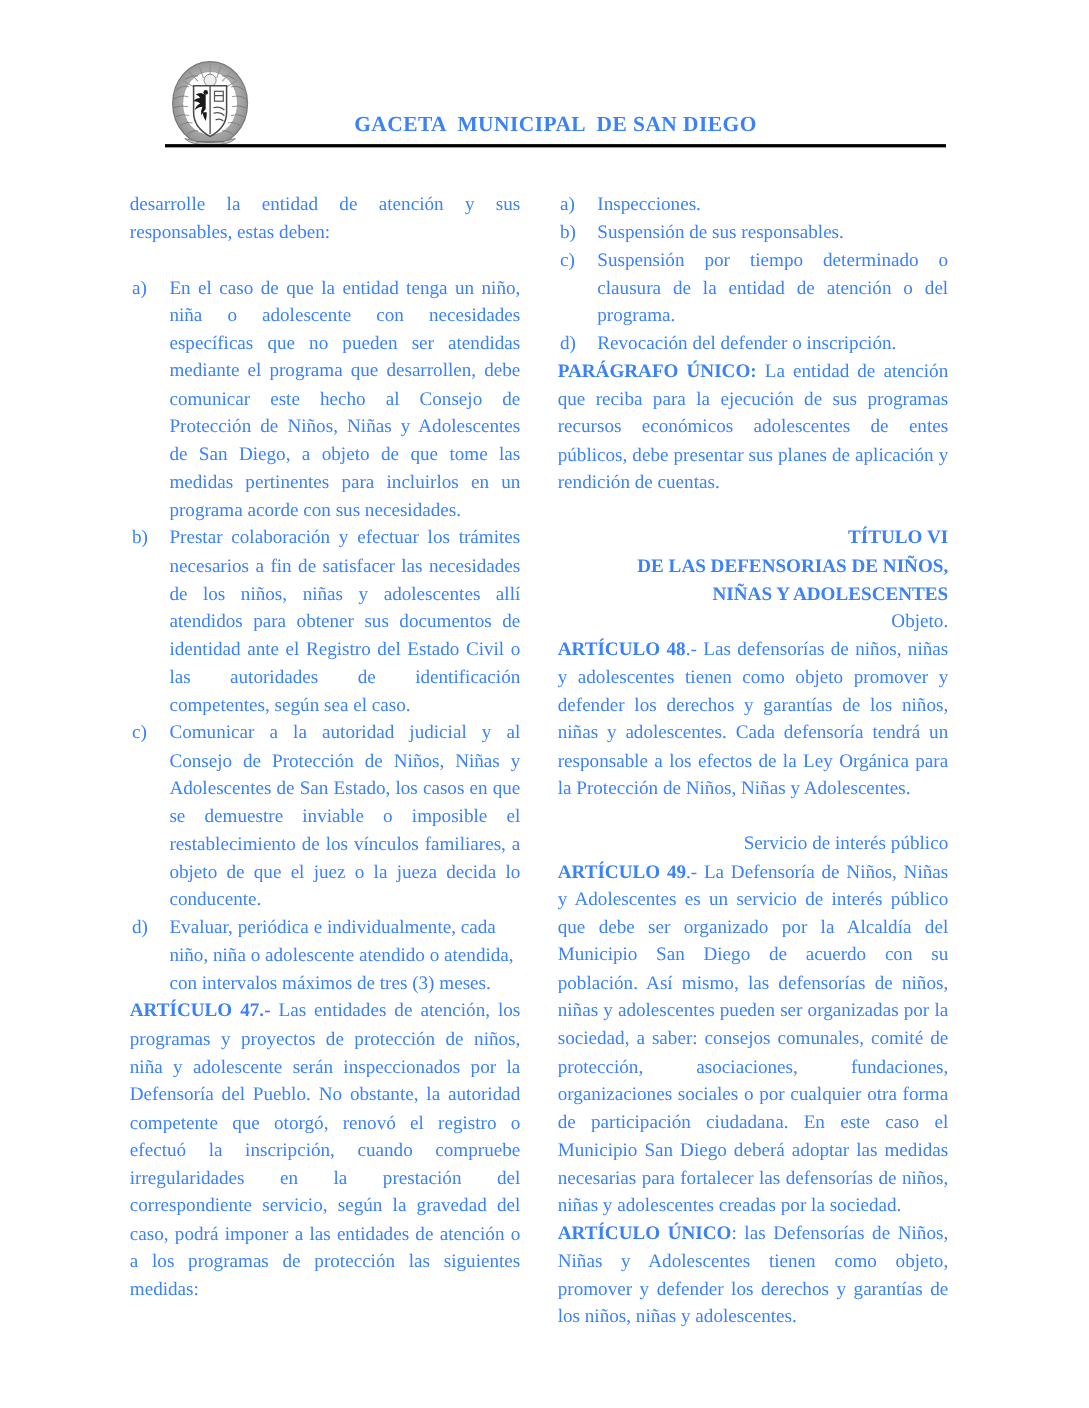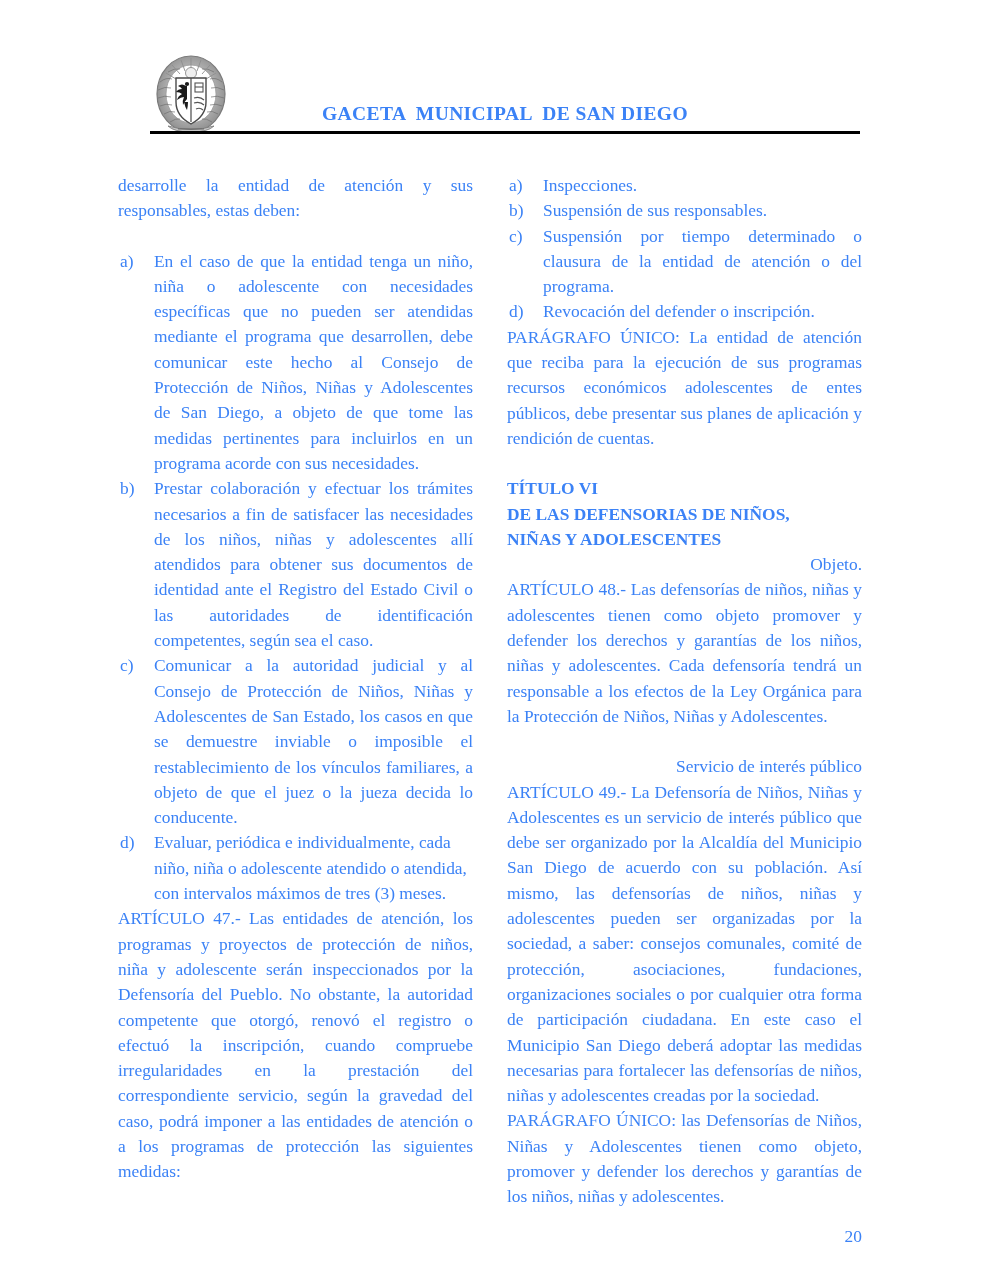--- a/index.html
+++ b/index.html
@@ -80,21 +80,21 @@
     text-justify: inter-word;
   }
 
   .hd-right {
     text-align: right;
     font-weight: normal;
     font-size: 17.4px;
     line-height: 25.3px;
   }
   .hd-center {
-    text-align: left;
+    text-align: right;
     font-weight: bold;
     font-size: 17.4px;
     line-height: 25.3px;
     white-space: pre-line;
   }
 
   .spacer { height: 25px; }
 
   
   .list { margin: 0; padding: 0; }
@@ -109,21 +109,21 @@
     position: absolute;
     left: 2px;
     top: 0;
     width: 28px;
     text-align: left;
     font-size: 17.4px;
     line-height: 25.3px;
   }
   .li-last { text-align: left; }
 
-  b, strong { font-weight: normal; }
+  b, strong { font-weight: bold; }
 
   
   .folio {
     position: absolute;
     left: 0;
     top: 1226px;
     width: 862px;
     text-align: right;
     font-size: 17.4px;
   }
@@ -269,20 +269,19 @@
       <div class="hd-right">Objeto.</div>
 
       <p><b>ARTÍCULO 48</b><span>.- Las defensorías de niños, niñas y adolescentes tienen como objeto promover y defender los derechos y garantías de los niños, niñas y adolescentes. Cada defensoría tendrá un responsable a los efectos de la Ley Orgánica para la Protección de Niños, Niñas y Adolescentes.</span></p>
 
       <div class="spacer"></div>
 
       <div class="hd-right">Servicio de interés público</div>
 
       <p><b>ARTÍCULO 49</b><span>.- La Defensoría de Niños, Niñas y Adolescentes es un servicio de interés público que debe ser organizado por la Alcaldía del Municipio San Diego de acuerdo con su población. Así mismo, las defensorías de niños, niñas y adolescentes pueden ser organizadas por la sociedad, a saber: consejos comunales, comité de protección, asociaciones, fundaciones, organizaciones sociales o por cualquier otra forma de participación ciudadana. En este caso el Municipio San Diego deberá adoptar las medidas necesarias para fortalecer las defensorías de niños, niñas y adolescentes creadas por la sociedad.</span></p>
 
-      <p><b>PARÁGRAFO ÚNICO</b><span>: las Defensorías de Niños, Niñas y Adolescentes tienen como objeto, promover y defender los derechos y garantías de los niños, niñas y adolescentes.</span></p>
+      <p><b>ARTÍCULO ÚNICO</b><span>: las Defensorías de Niños, Niñas y Adolescentes tienen como objeto, promover y defender los derechos y garantías de los niños, niñas y adolescentes.</span></p>
 
     </div>
   </div>
 
-  <div class="folio">20</div>
 
 </div>
 
 </body></html>

